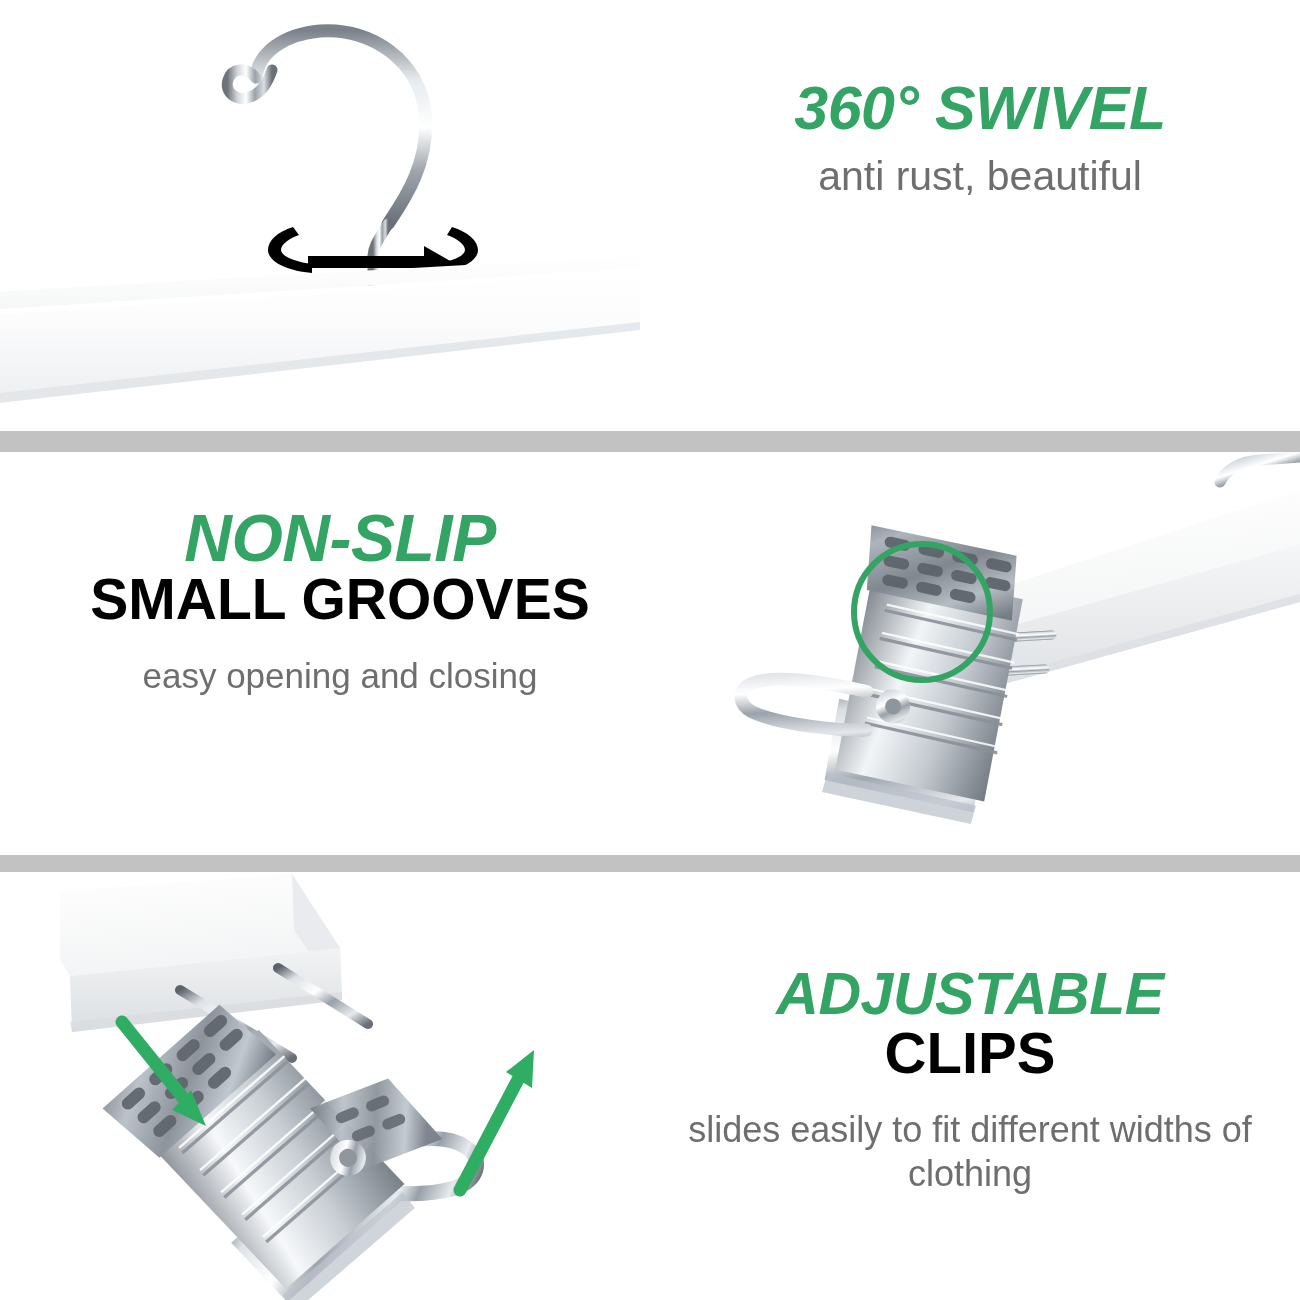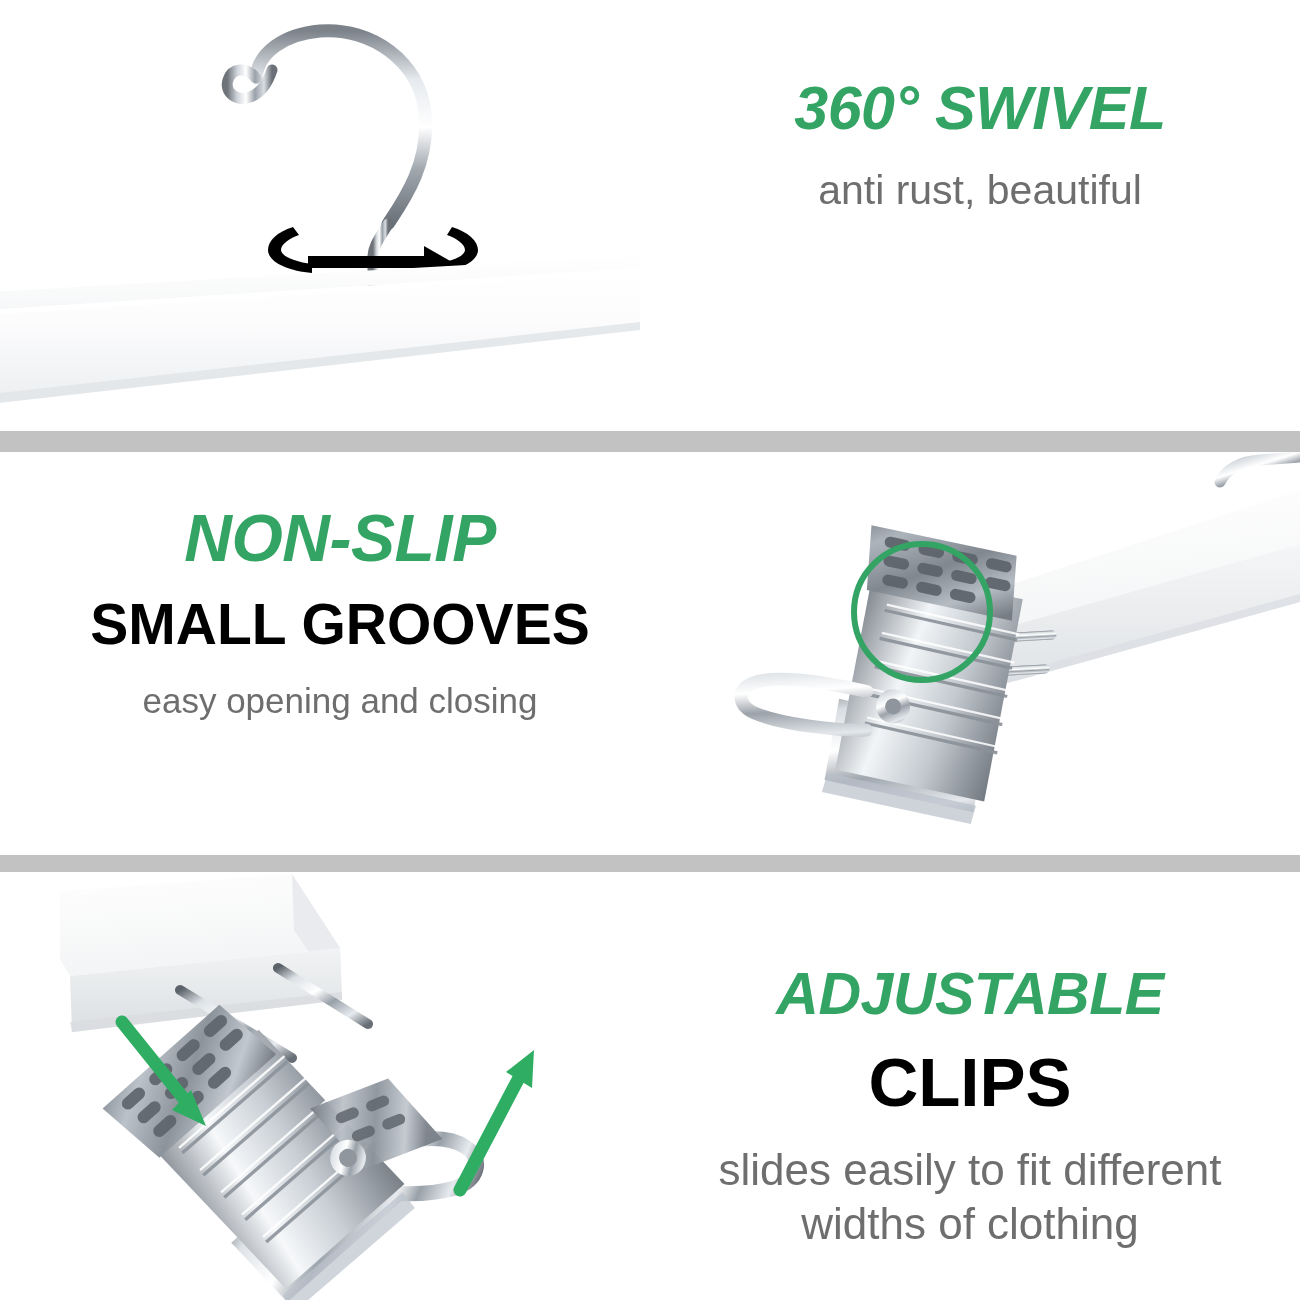--- a/index.html
+++ b/index.html
@@ -31,33 +31,33 @@
   }
   .subhead{
     color:#000000;font-weight:bold;line-height:1.0;white-space:nowrap;
   }
   .caption{color:#6e6e6e;font-weight:normal;line-height:1.22;}
 
   
   #text-block-1{left:700px;top:78px;width:560px;}
   #text-block-1 .headline{font-size:61px;}
   #text-block-1 .subhead{font-size:58px;margin-top:22px;}
-  #text-block-1 .caption{font-size:41px;margin-top:26px;}
+  #text-block-1 .caption{font-size:41px;margin-top:12px;}
 
   
   #text-block-2{left:20px;top:505px;width:640px;}
   #text-block-2 .headline{font-size:66px;}
-  #text-block-2 .subhead{font-size:57px;margin-top:25px;}
+  #text-block-2 .subhead{font-size:57px;}
   #text-block-2 .caption{font-size:35px;margin-top:27px;}
 
   
   #text-block-3{left:660px;top:965px;width:620px;}
   #text-block-3 .headline{font-size:59px;}
-  #text-block-3 .subhead{font-size:69px;margin-top:24px;}
-  #text-block-3 .caption{font-size:44px;margin-top:26px;}
+  #text-block-3 .subhead{font-size:58px;}
+  #text-block-3 .caption{font-size:36px;margin-top:26px;}
 
   
   .photo{position:absolute;}
   #photo-hook-assembly{left:0;top:0;width:720px;height:432px;}
   #photo-clip-closeup{left:700px;top:0px;width:600px;height:403px;}
   #photo-clip-adjust{left:60px;top:0px;width:640px;height:428px;}
 </style>
 </head>
 <body>
 

